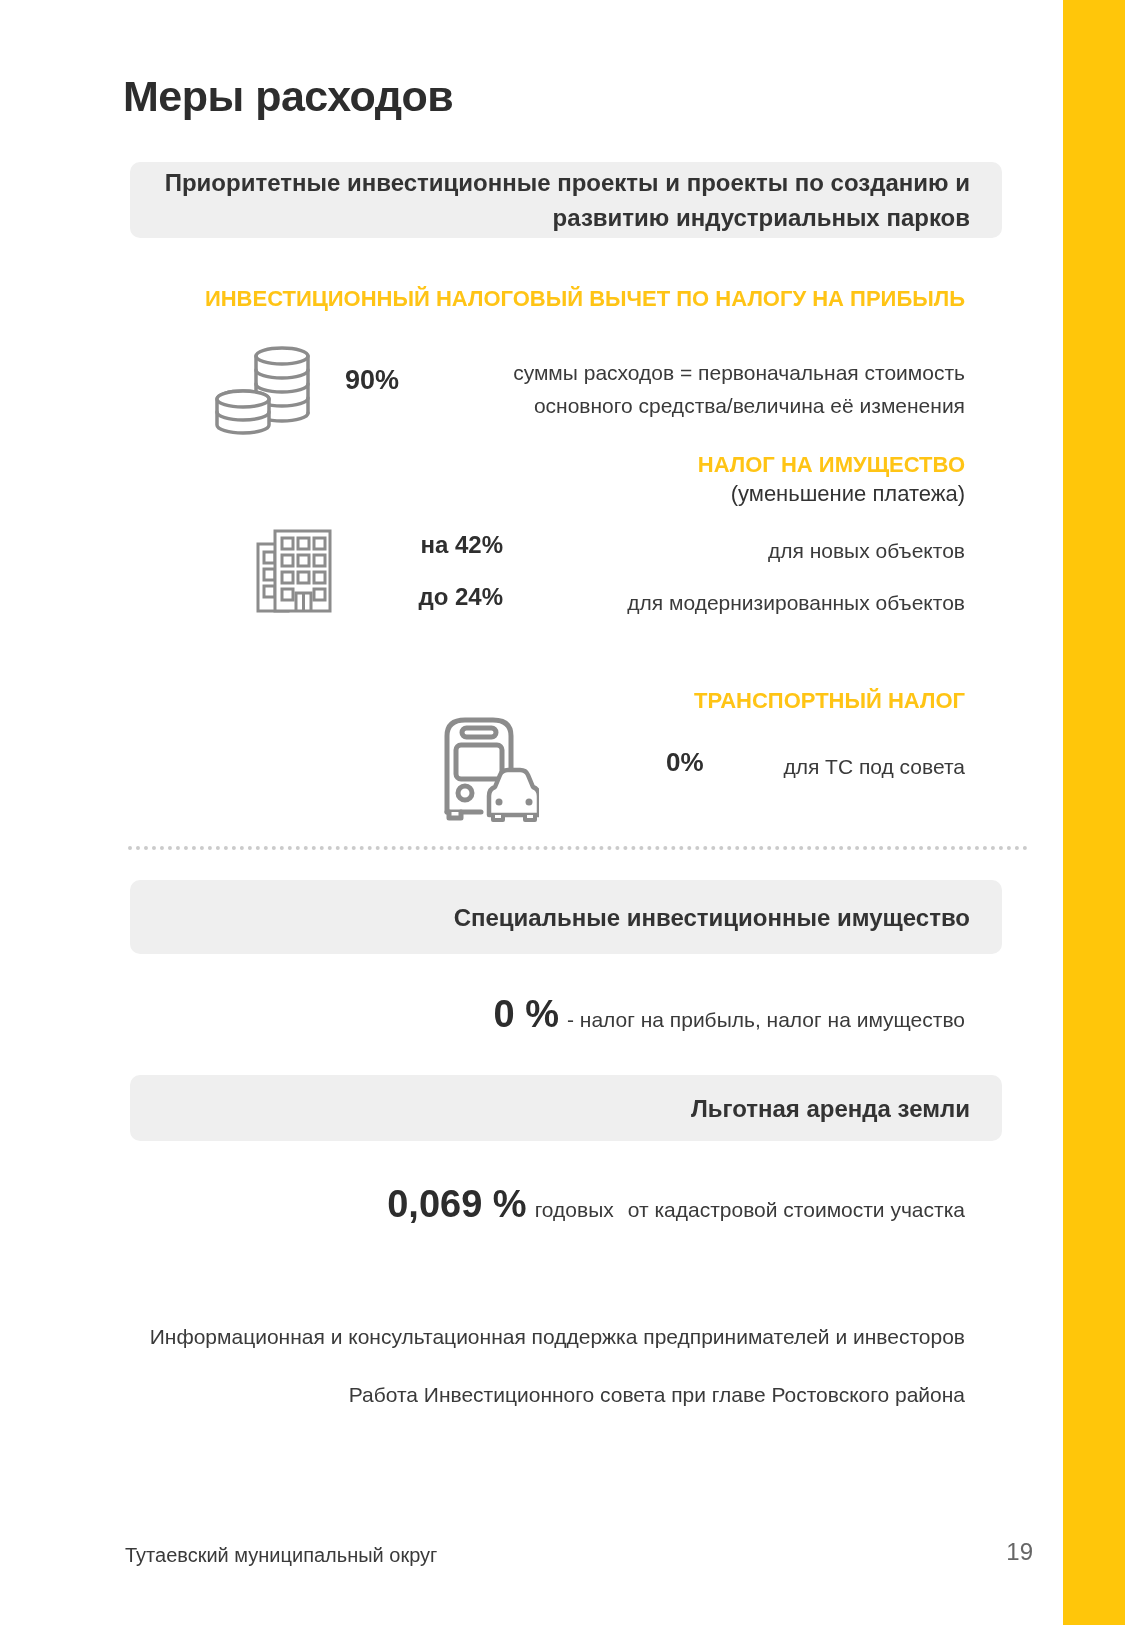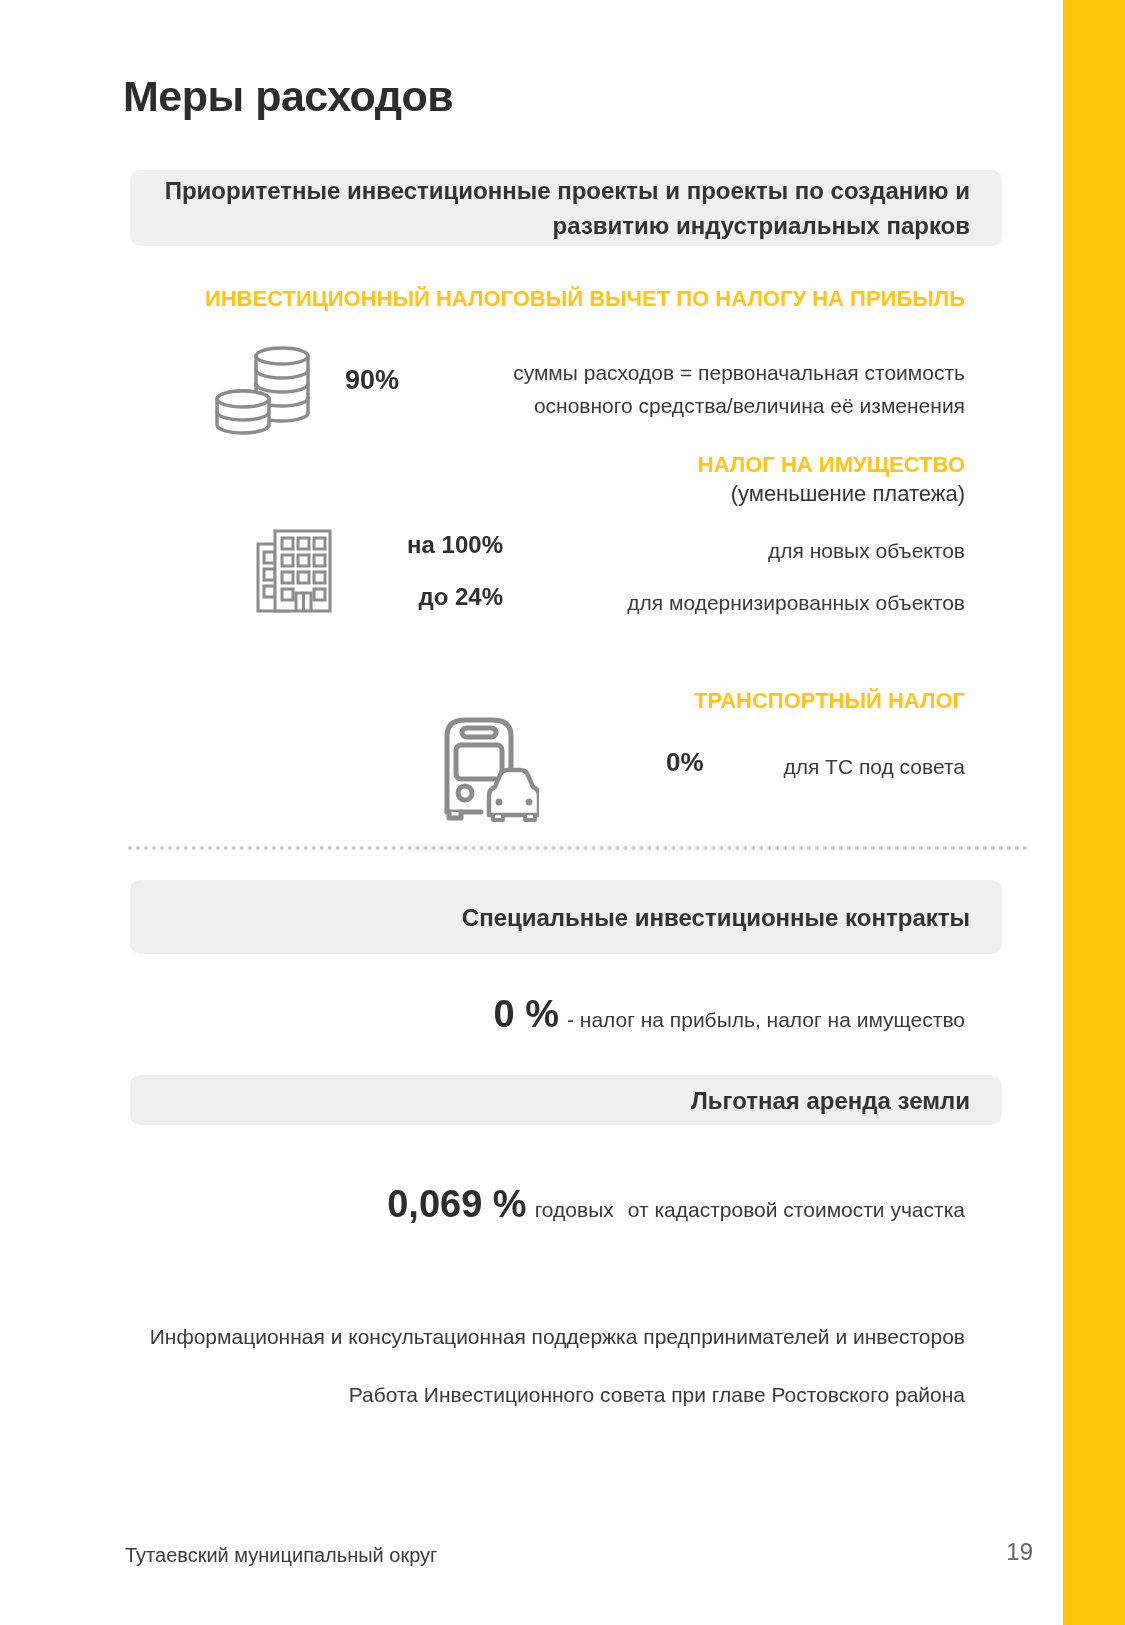--- a/index.html
+++ b/index.html
@@ -17,23 +17,23 @@
   .title {
     left:123px; top:72px; font-size:43px; font-weight:bold; color:#2d2d2d;
     letter-spacing:-0.5px;
   }
   .banner {
     left:130px; width:872px; background:#efefef; border-radius:10px;
     display:flex; flex-direction:column; justify-content:center;
     align-items:flex-end; padding-right:32px; color:#333333;
   }
   .banner .bline { font-size:24px; font-weight:bold; line-height:35px; white-space:nowrap; }
-  .banner1 { top:162px; height:76px;margin-top:8px; }
+  .banner1 { top:162px; height:76px; }
   .banner2 { top:880px;  height:74px; }
-  .banner3 { top:1075px; height:50px;align-items:flex-end; }
+  .banner3 { top:1075px; height:66px;align-items:flex-end; }
   .banner4 { top:1230px; height:72px; }
   .yellow-h {
     right:160px; font-size:22px; font-weight:bold; color:#FFC415;
     white-space:nowrap; text-align:right;
   }
   .sub-h { right:160px; font-size:22px; color:#333333; white-space:nowrap; }
   .big-val { font-weight:bold; color:#2f2f2f; white-space:nowrap; }
   .r-text { right:160px; text-align:right; font-size:21px; line-height:33px; color:#3a3a3a; white-space:nowrap; }
   .dotted {
     left:128px; top:846px; width:900px; height:0;
@@ -103,21 +103,21 @@
       <rect x="31" y="45" width="11" height="11"></rect>
         <rect x="47" y="45" width="11" height="11"></rect>
         <rect x="63" y="45" width="11" height="11"></rect>
       <rect x="31" y="62" width="11" height="11"></rect>
         <rect x="63" y="62" width="11" height="11"></rect>
       <path d="M45,84 V66 H60 V84"></path>
         <path d="M52.5,66 V84"></path>
     </svg>
   </div>
 
-  <div class="abs big-val" style="right:622px; top:531px; font-size:24px;">на 100%</div>
+  <div class="abs big-val" style="right:622px; top:531px; font-size:24px;">на 42%</div>
   <div class="abs r-text" style="top:534px;">для новых объектов</div>
 
   <div class="abs big-val" style="right:622px; top:583px; font-size:24px;">до 24%</div>
   <div class="abs r-text" style="top:586px;">для модернизированных объектов</div>
 
   <div class="abs yellow-h" style="top:688px;">ТРАНСПОРТНЫЙ НАЛОГ</div>
 
   <div class="abs" style="left:437px; top:712px;">
     <svg width="102" height="110" viewBox="0 0 102 110" fill="none" stroke="#8C8C8C" stroke-width="5" stroke-linejoin="round" stroke-linecap="round">
       <path d="M10,100 V24 Q10,8 28,8 H56 Q74,8 74,24 V58" fill="#ffffff"></path>
@@ -135,21 +135,21 @@
       </g>
     </svg>
   </div>
 
   <div class="abs big-val" style="left:666px; top:747px; font-size:26px;">0%</div>
   <div class="abs r-text" style="top:750px;">для ТС под совета</div>
 
   <div class="abs dotted"></div>
 
   <div class="abs banner banner2">
-    <div class="bline">Специальные инвестиционные контракты</div>
+    <div class="bline">Специальные инвестиционные имущество</div>
   </div>
   <div class="abs stat-line" style="top:993px;">
     <span class="num">0 %</span><span class="suffix">- налог на прибыль, налог на имущество</span>
   </div>
 
   <div class="abs banner banner3">
     <div class="bline">Льготная аренда земли</div>
   </div>
   <div class="abs stat-line" style="top:1183px;">
     <span class="num">0,069 %</span><span class="suffix">годовых</span><span class="suffix2">от кадастровой стоимости участка</span>

